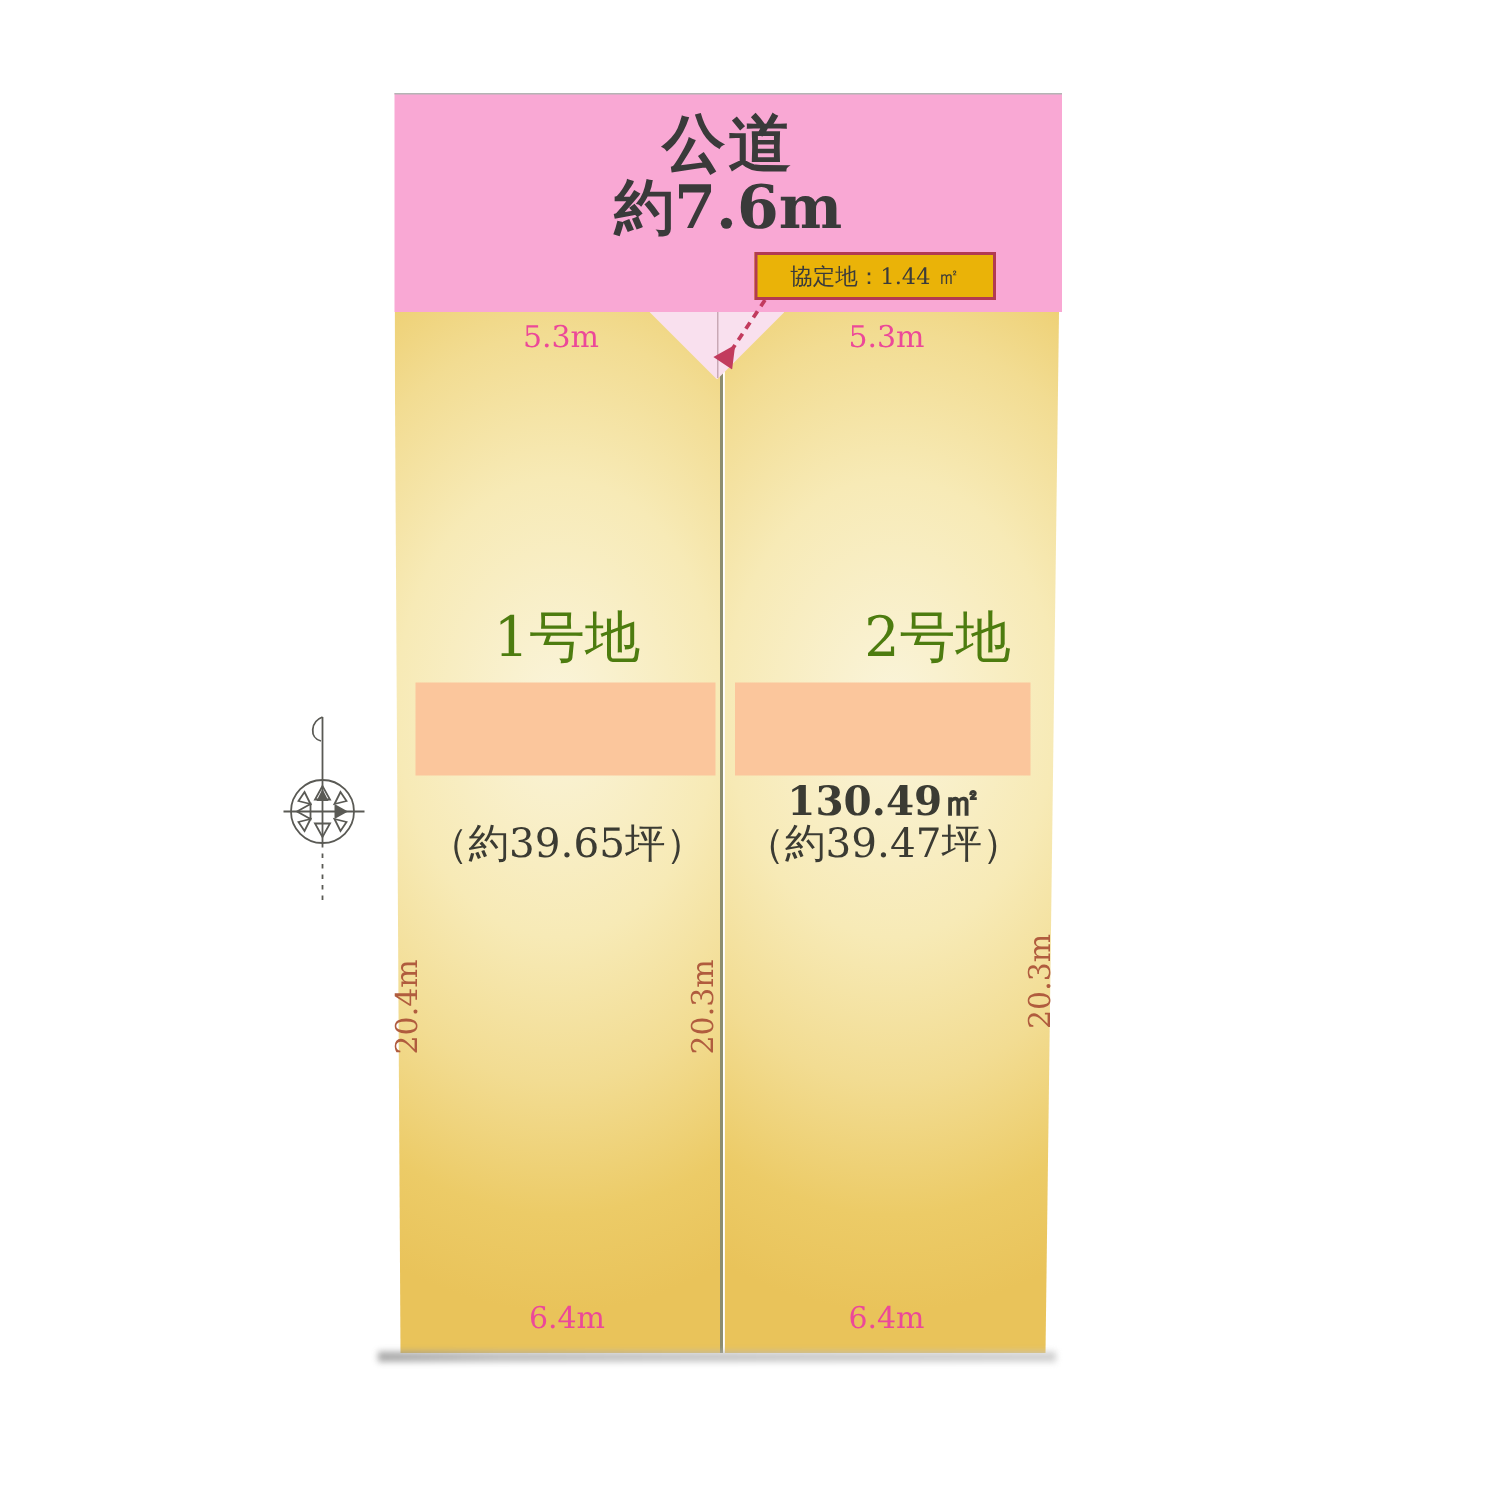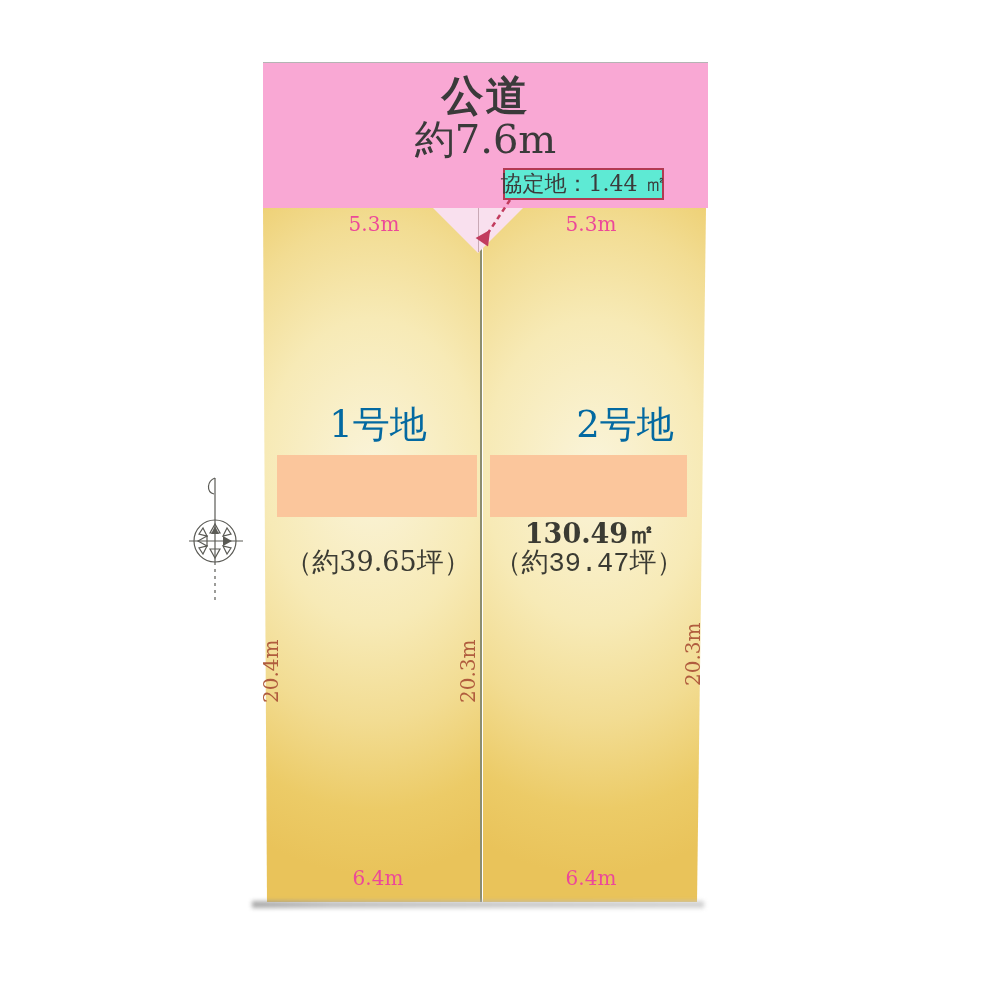--- a/index.html
+++ b/index.html
@@ -10,45 +10,45 @@
   .abs { position:absolute; }
 
   
   .road {
     left:263px; top:62px; width:445px; height:146px;
     background:#f9a8d4; border-top:1px solid #b4b4b4;
     display:flex; flex-direction:column; align-items:center; justify-content:flex-start;
     padding-top:12px; box-sizing:border-box;
   }
   .road-name  { font-size:42px; font-weight:bold; color:#3a3a3a; line-height:1.0; letter-spacing:2px; }
-  .road-width { font-size:40px; font-weight:normal; color:#3a3a3a; line-height:1.1; }
+  .road-width { font-size:40px; font-weight:bold; color:#3a3a3a; line-height:1.1; }
 
   
   .lot {
     top:208px; height:694px;
     background:radial-gradient(ellipse 130% 58% at 50% 38%,
       #faf4da 0%, #f7eab6 38%, #f2dc92 62%, #eccb67 84%, #e9c35a 100%);
   }
   .lot1 { left:263px; width:218px; clip-path:polygon(0 0,100% 0,100% 100%,4px 100%); }
   .lot2 { left:483px; width:223px; clip-path:polygon(0 0,100% 0,calc(100% - 9px) 100%,0 100%); }
   .divider { left:480px; top:208px; width:2px; height:694px; background:#8d8d6f; }
 
-  .lot-title { font-size:37px; color:#0369a1; white-space:nowrap; transform:translateX(-50%); }
+  .lot-title { font-size:37px; color:#4d7c0f; white-space:nowrap; transform:translateX(-50%); }
   .lot-title1 { left:378px; top:400px; }
   .lot-title2 { left:589px; top:400px;margin-left:36px; }
 
   .hl-rect { background:#fbc69c; }
   .hl1 { left:277px; top:455px; width:200px; height:62px; }
   .hl2 { left:490px; top:455px; width:197px; height:62px; }
 
   .area-line { font-size:27px; color:#3b3b33; white-space:nowrap; transform:translateX(-50%); }
   .area1-m2    { left:380px; top:516px; }
   .area1-tsubo { left:378px; top:544px;text-align:center; }
   .area2-m2    { left:590px; top:516px;font-weight:bold; }
-  .area2-tsubo { left:589px; top:544px;font-family:Liberation Mono, monospace; }
+  .area2-tsubo { left:589px; top:544px; }
 
   
   .dim { font-size:20px; color:#ec4899; white-space:nowrap; }
   .dim-c { transform:translateX(-50%); }
   .dim-frontage1 { left:374px; top:212px; }
   .dim-frontage2 { left:591px; top:212px; }
   .dim-bottom1   { left:378px; top:866px; }
   .dim-bottom2   { left:591px; top:866px; }
   .dim-rot { transform:rotate(-90deg); transform-origin:center center; color:#b05c3e; }
   .dim-left1  { left:245px; top:665px; width:52px; text-align:center; }
@@ -56,23 +56,23 @@
   .dim-right2 { left:667px; top:648px; width:52px; text-align:center; }
 
   
   .notch {
     left:433px; top:208px; width:90px; height:45px;
     background:#f9e0ee; clip-path:polygon(0 0,100% 0,50% 100%);
   }
   .notch-split { left:478px; top:208px; width:1px; height:44px; background:#c9a9b5; }
   .callout {
     left:503px; top:168px; width:157px; height:28px;
-    background:#5eead4; border:2px solid #b23a52;
+    background:#eab308; border:2px solid #b23a52;
     display:flex; align-items:center; justify-content:center;
-    font-size:22px; color:#3b3b3b; white-space:nowrap;
+    font-size:15px; color:#3b3b3b; white-space:nowrap;
   }
   .arrow-svg { left:470px; top:196px; width:50px; height:52px; }
 
   
   .compass-svg { left:183px; top:468px; width:66px; height:138px; }
 
   
   .ground-shadow {
     left:252px; top:901px; width:452px; height:7px;
     background:linear-gradient(to right, #8f8f8f 0%, #aaaaaa 18%, #b9b9b9 60%, #c2c2c2 100%);

